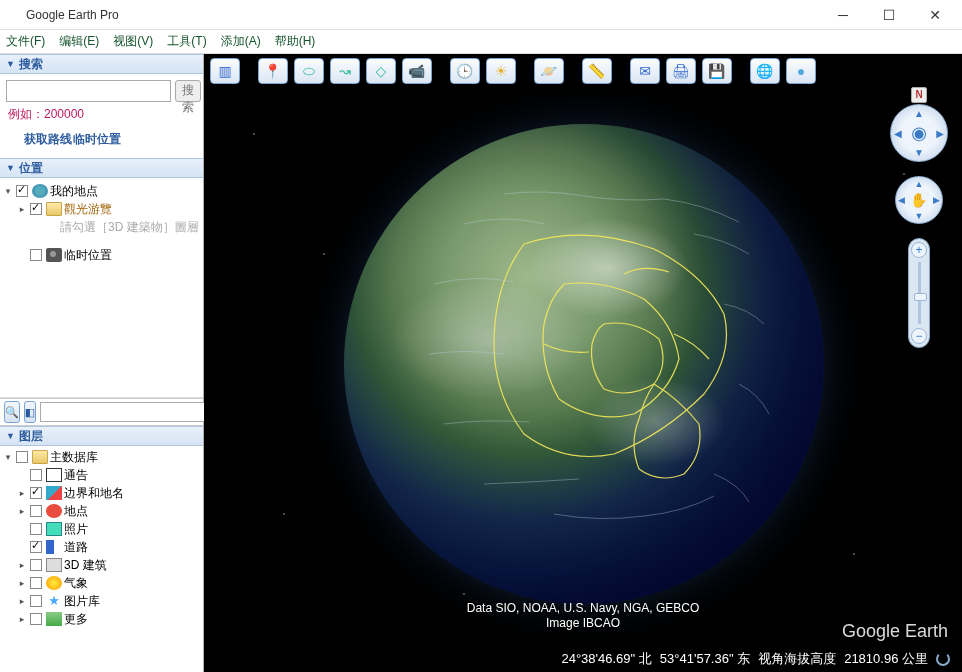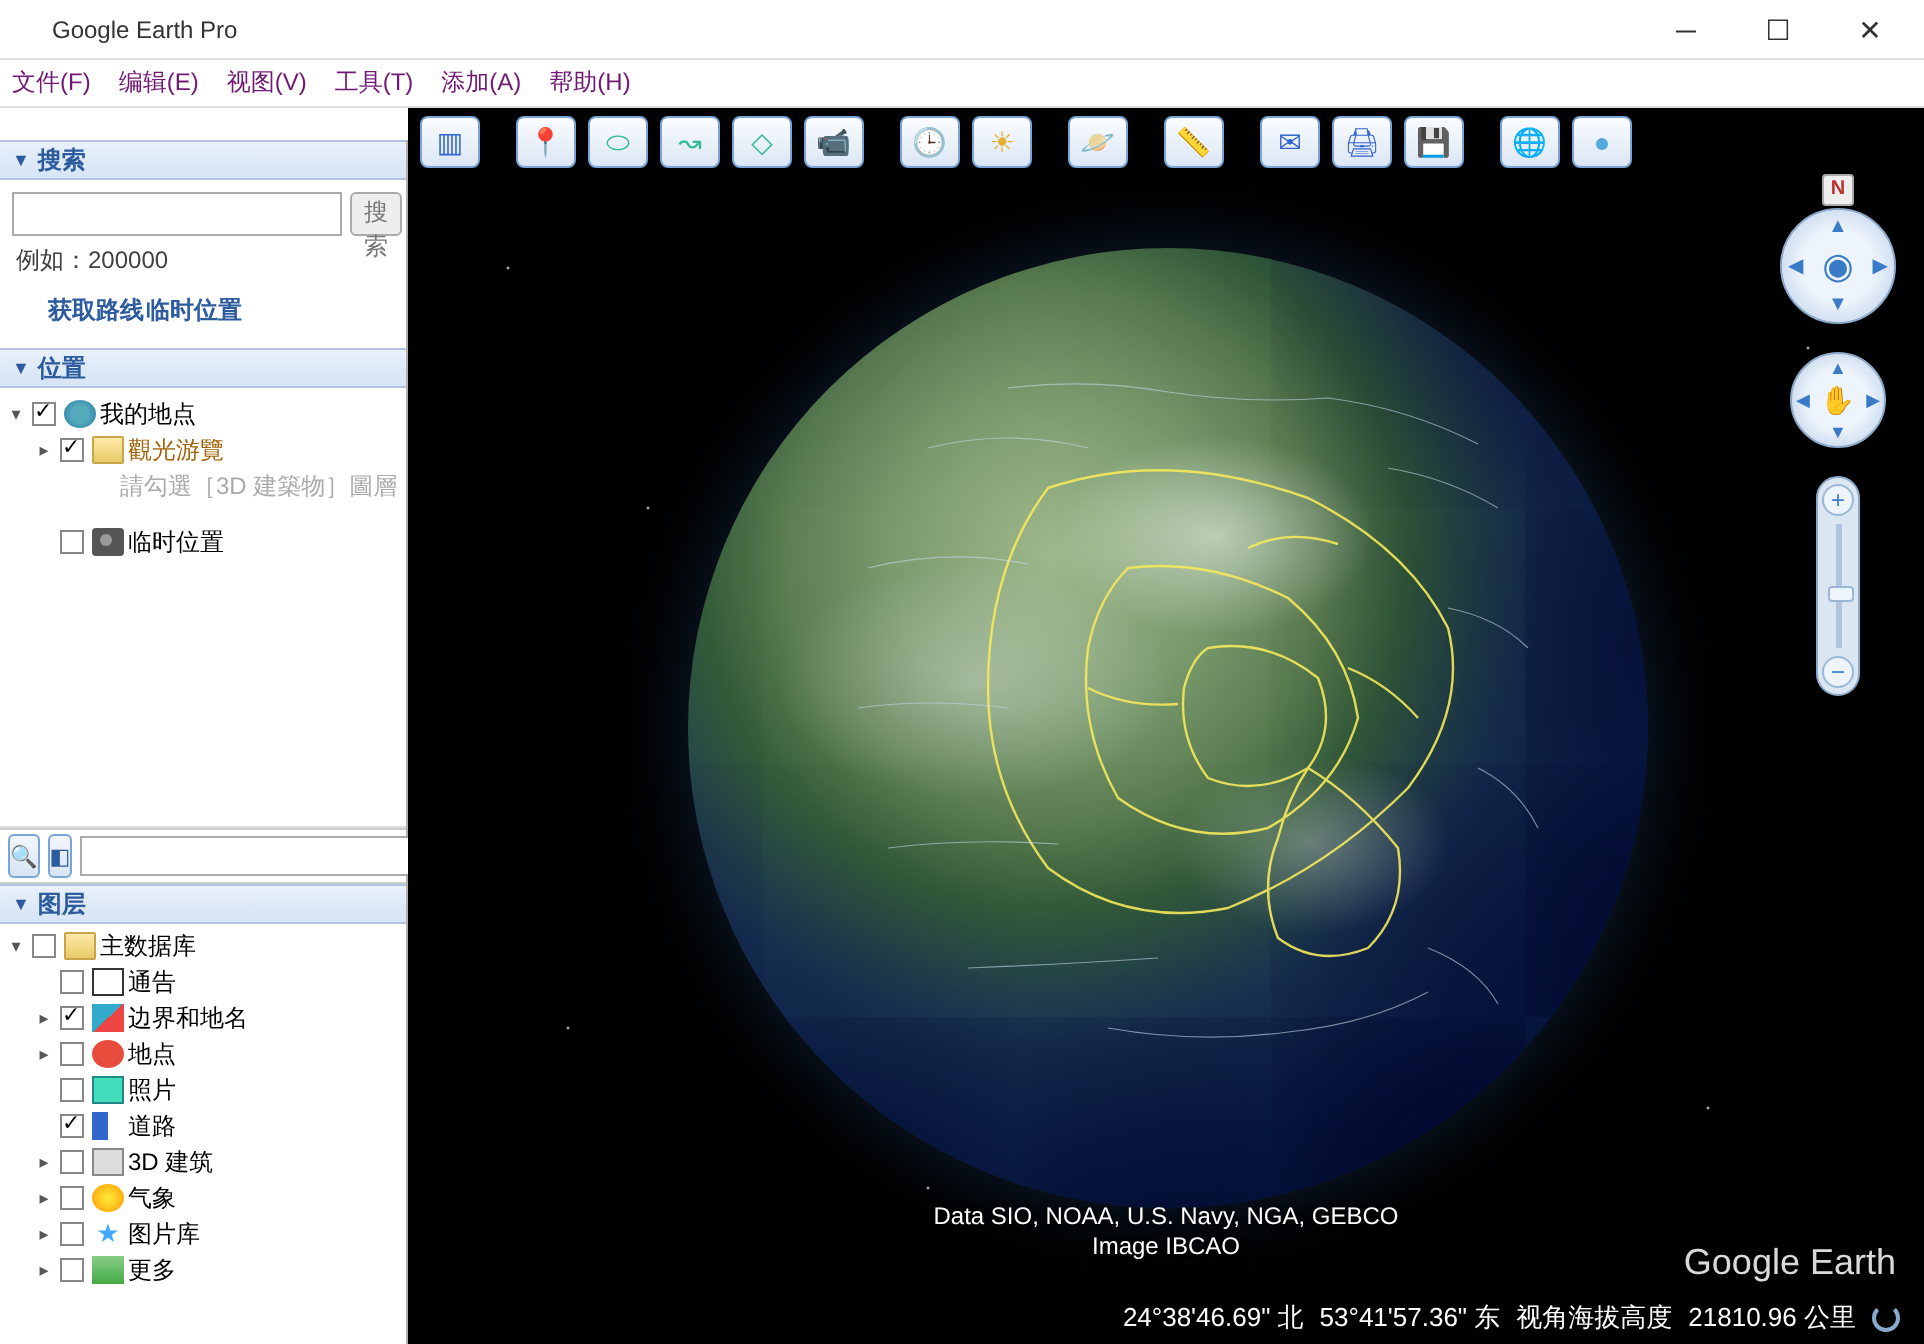--- a/index.html
+++ b/index.html
@@ -2,30 +2,30 @@
 <html><head>
 <meta charset="utf-8">
 <style>
 * { box-sizing: border-box; font-family: "Microsoft YaHei", SimSun, sans-serif; }
 body { margin: 0; width: 962px; height: 672px; overflow: hidden; background: #fff; font-size: 12px; }
 .titlebar { height: 30px; display: flex; align-items: center; padding: 0 4px; background: #fff; border-bottom: 1px solid #ddd; }
 .titlebar .app-icon { width: 16px; height: 16px; border-radius: 50%; background: radial-gradient(circle at 40% 40%, #6bb #1a5e9a); margin-right: 6px; }
 .titlebar .title { flex: 1; font-size: 12px; color: #333; }
 .winbtns { display: flex; }
 .winbtn { width: 46px; height: 30px; display: flex; align-items: center; justify-content: center; font-size: 14px; color: #333; }
-.menubar { height: 24px; display: flex; align-items: center; padding: 0 6px; gap: 14px; font-size: 12px; color: #701a75; border-bottom: 1px solid #ddd; }
+.menubar { height: 24px; display: flex; align-items: center; padding: 0 6px; gap: 14px; font-size: 12px; color: #14532d; border-bottom: 1px solid #ddd; }
 .main { display: flex; height: calc(672px - 54px); }
-.sidebar { width: 204px; background: #fff; border-right: 1px solid #b0b0b0; display: flex; flex-direction: column; margin-top: 16px; }
+.sidebar { width: 204px; background: #fff; border-right: 1px solid #b0b0b0; display: flex; flex-direction: column; }
 .panel-header { background: linear-gradient(#e8f0fb,#d6e4f5); border-top: 1px solid #b0c4de; border-bottom: 1px solid #b0c4de; height: 20px; display: flex; align-items: center; padding: 0 6px; font-size: 12px; color: #2d5c9e; font-weight: bold; }
 .panel-header::before { content: "▼"; font-size: 9px; margin-right: 4px; color: #2d5c9e; }
 .search-panel { padding: 6px; }
 .search-row { display: flex; gap: 4px; margin-bottom: 4px; }
 .search-input { flex: 1; height: 22px; border: 1px solid #aaa; padding: 0 4px; font-size: 12px; }
 .search-btn { height: 22px; width: 44px; border: 1px solid #aaa; background: #eee; border-radius: 3px; font-size: 12px; color: #777; }
-.search-hint { color: #404040; font-size: 12px; padding-left: 2px; }
+.search-hint { color: #be185d; font-size: 12px; padding-left: 2px; }
 .search-links { display: flex; gap: 1px; padding: 8px 6px 4px 18px; }
 .search-links span { color: #2d5c9e; font-weight: bold; font-size: 12px; }
 .places-panel { flex: 0 0 auto; padding: 4px 2px; height: 220px; border-bottom: 1px solid #ddd; overflow: hidden; }
 .tree-row { display: flex; align-items: center; height: 18px; padding-left: 0; font-size: 12px; color: #000; white-space: nowrap; }
 .tree-row .exp { width: 12px; text-align: center; font-size: 9px; color: #555; }
 .tree-row .chk { width: 12px; height: 12px; border: 1px solid #888; margin: 0 2px; display: inline-block; position: relative; }
 .tree-row .chk.checked::after { content: "✓"; position: absolute; top: -3px; left: 0; font-size: 11px; color: #000; }
 .tree-row .icon { width: 16px; height: 14px; margin: 0 2px; }
 .tree-row .lbl { }
 .lbl.blue { color: #a16207; }

